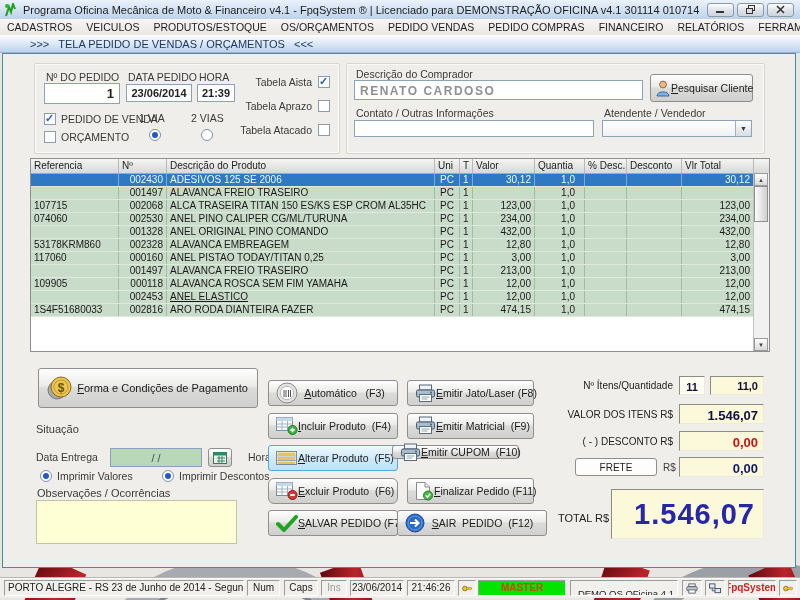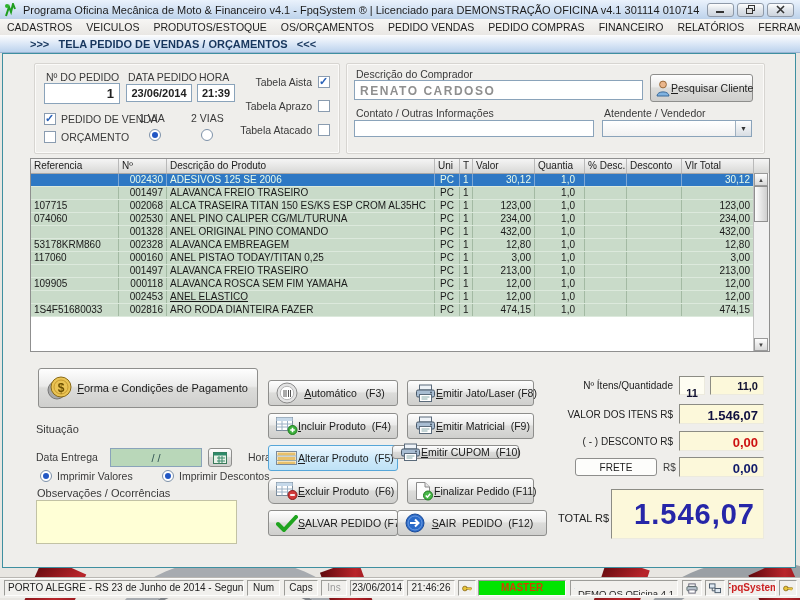--- a/index.html
+++ b/index.html
@@ -17,21 +17,21 @@
     background:linear-gradient(#fefefe,#dfe4ea 50%,#cdd4dd);
     display:flex;align-items:center;justify-content:center;box-sizing:border-box;}
   
   .menubar{position:absolute;left:0;top:19px;width:800px;height:16px;
     background:linear-gradient(#f7f6f4,#e9e7e4);border-bottom:1px solid #d2d0cc;
     display:flex;align-items:center;z-index:6;}
   .menu-item{font-size:10.5px;color:#1d1d1d;padding:0 7px;line-height:16px;white-space:nowrap;cursor:default;}
   
   .pageheader{position:absolute;left:0;top:35px;width:800px;height:18px;
     background:linear-gradient(#fdfdfe,#d9e6f6 55%,#bcd3ed);
-    border-bottom:1px solid #9ab4d2;font-size:11px;font-weight:bold;color:#17365d;
+    border-bottom:1px solid #9ab4d2;font-size:11px;font-weight:normal;color:#17365d;
     line-height:18px;padding-left:30px;box-sizing:border-box;z-index:6;white-space:pre;}
   
   .mainpanel{position:absolute;left:2px;top:53px;width:794px;height:515px;
     background:#efeeeb;border:1px solid #3e8fa0;box-sizing:border-box;z-index:2;}
   .gbox{position:absolute;border:1px solid #d7d5d1;border-radius:2px;
     box-shadow:inset 0 0 0 1px #fbfaf8;z-index:3;}
   .lbl{position:absolute;font-size:10.5px;color:#3a3a3a;white-space:nowrap;z-index:4;}
   .field{position:absolute;background:#fff;border:1px solid #8aa3ba;box-sizing:border-box;
     font-size:11px;color:#222;z-index:4;overflow:hidden;white-space:nowrap;}
   .cb{width:12px;height:12px;background:#fff;border:1px solid #8a9cb0;box-sizing:border-box;
@@ -504,21 +504,21 @@
             <circle cx="10" cy="10" r="9" fill="#2a6ac8" stroke="#1a4a98"></circle>
             <circle cx="10" cy="10" r="7" fill="none" stroke="#6a9ae0"></circle>
             <path d="M5 10 H13 M10 6.5 L13.5 10 L10 13.5" fill="none" stroke="#fff" stroke-width="2"></path>
           </svg>
         </span>
         <span class="bl" style="font-size: 10.5px;"><u>S</u>AIR  PEDIDO  (F12)</span>
       </div>
     </div>
 
   <span class="lbl" style="left:553px;top:380px;width:120px;text-align:right;font-size:10px;color:#222;">Nº Ítens/Quantidade</span>
-  <div class="cream" style="left:679px;top:376px;width:26px;height:19px;background:#fefdf2;font-size:11px;text-align:center;padding-top:10px;color:#101030;">11</div>
+  <div class="cream" style="left:679px;top:376px;width:26px;height:19px;background:#fefdf2;font-size:11px;text-align:center;padding-top:4px;color:#101030;">11</div>
   <div class="cream" style="left:710px;top:376px;width:54px;height:19px;font-size:11px;text-align:right;padding:3px 5px 0 0;color:#101030;">11,0</div>
 
   <span class="lbl" style="left:545px;top:409px;width:128px;text-align:right;font-size:10px;color:#222;">VALOR DOS ITENS R$</span>
   <div class="cream" style="left:679px;top:404px;width:85px;height:20px;font-size:13px;text-align:right;padding:3px 5px 0 0;color:#101040;">1.546,07</div>
 
   <span class="lbl" style="left:545px;top:436px;width:128px;text-align:right;font-size:10px;color:#222;">( - ) DESCONTO R$</span>
   <div class="cream" style="left:679px;top:431px;width:85px;height:20px;font-size:13px;text-align:right;padding:3px 5px 0 0;color:#cc1111;">0,00</div>
 
   <div class="btn" style="left:575px;top:458px;width:82px;height:18px;background:#fdfdfb;justify-content:center;font-size:10px;">
     <span>FRETE</span>

